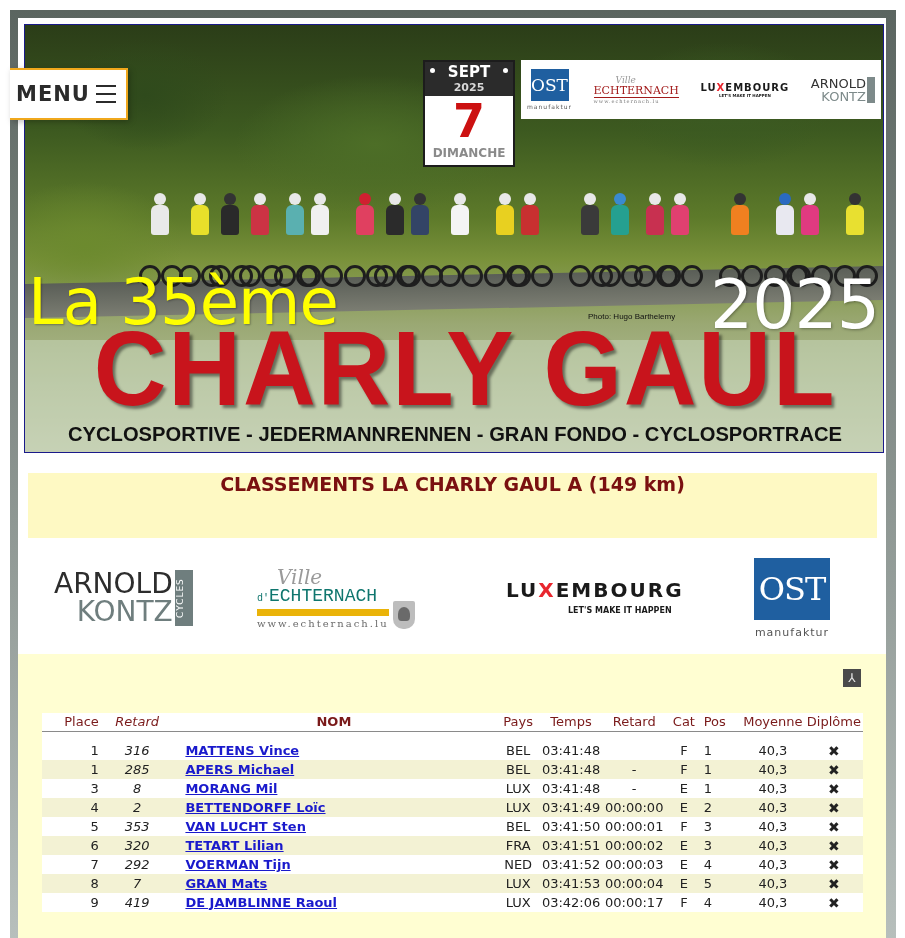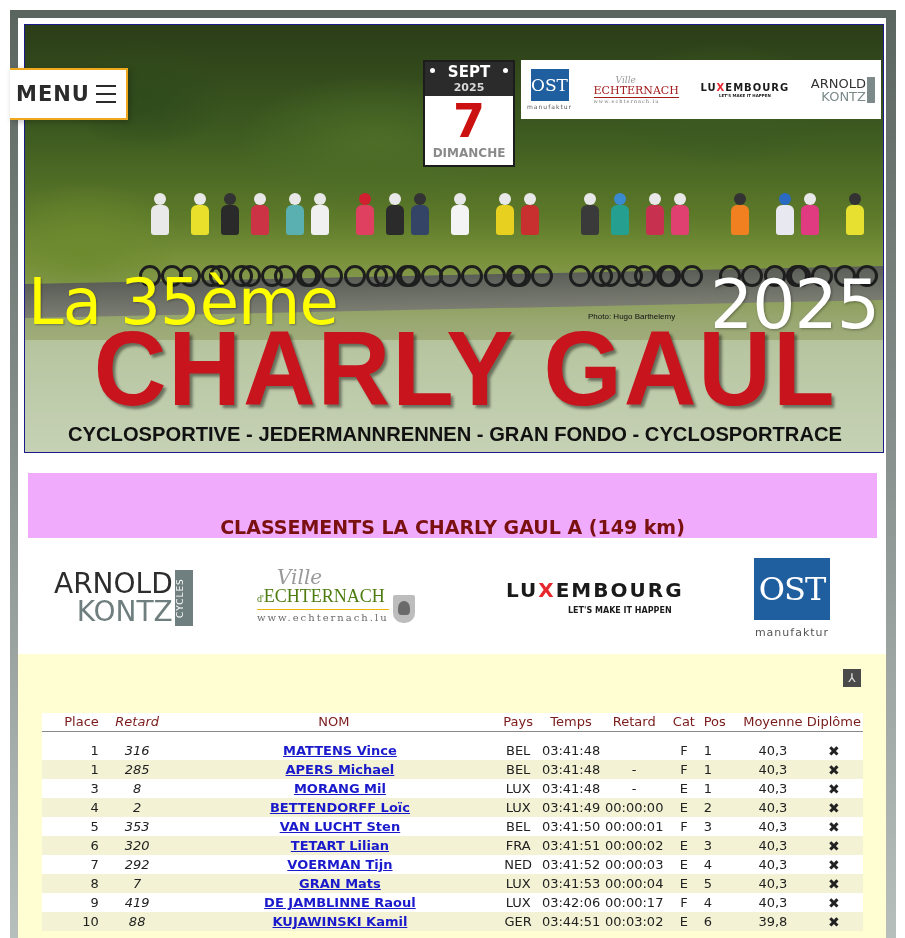--- a/index.html
+++ b/index.html
@@ -113,42 +113,42 @@
     .title-sub {
       position: absolute; left: 4px; top: 397px; width: 852px; text-align: center;
       font-family: "Liberation Sans", sans-serif; font-weight: bold; font-size: 21px;
       color: #111111; z-index: 3; letter-spacing: 0px;
       transform: scaleX(0.96);
     }
 
     
     .banner {
       position: absolute; left: 28px; top: 473px; width: 849px; height: 65px;
-      background: #f0abfc; display: flex; align-items: flex-end; justify-content: center;
+      background: #fef9c3; display: flex; align-items: flex-start; justify-content: center;
     }
     .banner-title {
       font-family: "DejaVu Sans", sans-serif; font-weight: bold; font-size: 19px; color: #7a1010;
     }
 
     
     .sponsors {
       position: absolute; left: 28px; top: 548px; width: 849px; height: 103px;
       display: flex; align-items: center;
     }
     .sp { position: absolute; }
     .ak-lg { left: 26px; top: 22px; display: flex; align-items: center; }
     .ak-lg .txt { font-family: "DejaVu Sans", sans-serif; font-size: 28px; line-height: 28px; text-align: right; }
     .ak-lg .txt .l1 { color: #2d2d2d; }
     .ak-lg .txt .l2 { color: #6f7e7e; }
     .ak-lg .bar { width: 18px; height: 56px; background: #6f7e7e; margin-left: 2px; color: #fff; font-size: 9px; writing-mode: vertical-rl; transform: rotate(180deg); text-align: center; letter-spacing: 1px; }
 
     .ech-lg { left: 229px; top: 20px; display: flex; align-items: flex-end; }
     .ech-lg .col { display: flex; flex-direction: column; }
     .ech-lg .villa { font-family: "DejaVu Serif", serif; font-style: italic; font-size: 20px; color: #9a9a9a; margin-left: 20px; line-height: 18px; }
-    .ech-lg .name { font-family: Liberation Serif, serif; font-size: 18px; color: #4d7c0f; line-height: 20px; border-bottom: 1px solid #eab308; }
+    .ech-lg .name { font-family: Liberation Mono, monospace; font-size: 18px; color: #0f766e; line-height: 20px; border-bottom: 7px solid #eab308; }
     .ech-lg .name small { font-size: 10px; }
     .ech-lg .url { font-family: "DejaVu Serif", serif; font-size: 10px; color: #6a6a6a; letter-spacing: 2px; margin-top: 2px; }
     .ech-lg .crest { width: 22px; height: 28px; margin-left: 4px; background: #bdbdbd; border-radius: 2px 2px 10px 10px; position: relative; }
     .ech-lg .crest:after { content: ""; position: absolute; left: 5px; top: 6px; width: 12px; height: 14px; background: #6a6a6a; border-radius: 50% 50% 30% 30%; }
 
     .lux-lg { left: 478px; top: 30px; display: flex; flex-direction: column; align-items: center; }
     .lux-lg .word { font-family: "DejaVu Sans", sans-serif; font-weight: bold; font-size: 20px; color: #1a1a1a; letter-spacing: 2px; }
     .lux-lg .tag { font-family: "DejaVu Sans", sans-serif; font-weight: bold; font-size: 8px; color: #1a1a1a; margin-left: 50px; margin-top: 4px; }
 
     .ost-lg { left: 726px; top: 10px; display: flex; flex-direction: column; align-items: center; }
@@ -169,28 +169,28 @@
     }
 
     table.res {
       position: absolute; left: 24px; top: 59px; width: 821px; border-collapse: collapse;
       font-family: "DejaVu Sans", sans-serif; font-size: 13px;
     }
     table.res th {
       font-weight: normal; color: #7a1a1a; height: 18px; background: #ffffff;
       border-bottom: 1px solid #8a8a8a; padding: 0 2px; white-space: nowrap; font-size: 13px;
     }
-    table.res th.nom { font-weight: normal; }
+    table.res th.nom { font-weight: bold; }
     table.res tr.spacer td { height: 10px; background: #ffffff; }
     table.res td { height: 19px; padding: 0 2px; color: #222; white-space: nowrap; }
     table.res tr.odd td { background: #ffffff; }
     table.res tr.even td { background: #f3f2d4; }
     .c-place { width: 60px; text-align: right; }
     .c-doss { width: 74px; text-align: center; font-style: italic; }
-    .c-nom { width: 332px; text-align: center; padding-left: 12px !important; }
+    .c-nom { width: 332px; text-align: left; padding-left: 12px !important; }
     .c-nom a { color: #1a1acc; font-weight: bold; text-decoration: underline; }
     .c-pays { width: 44px; text-align: center; }
     .c-temps { width: 60px; text-align: center; }
     .c-ret { width: 64px; text-align: center; }
     .c-cat { width: 36px; text-align: center; }
     .c-pos { width: 40px; text-align: left; }
     .c-moy { width: 64px; text-align: center; }
     .c-dip { width: 50px; text-align: center; font-weight: bold; font-size: 14px; color: #222; }
     th.c-nom { text-align: center; padding-left: 0 !important; }
   </style>
@@ -529,27 +529,15 @@
         <td class="c-doss">419</td>
         <td class="c-nom"><a>DE JAMBLINNE Raoul</a></td>
         <td class="c-pays">LUX</td>
         <td class="c-temps">03:42:06</td>
         <td class="c-ret">00:00:17</td>
         <td class="c-cat">F</td>
         <td class="c-pos">4</td>
         <td class="c-moy">40,3</td>
         <td class="c-dip">✖</td>
       </tr>
-      <tr class="even">
-        <td class="c-place">10</td>
-        <td class="c-doss">88</td>
-        <td class="c-nom"><a>KUJAWINSKI Kamil</a></td>
-        <td class="c-pays">GER</td>
-        <td class="c-temps">03:44:51</td>
-        <td class="c-ret">00:03:02</td>
-        <td class="c-cat">E</td>
-        <td class="c-pos">6</td>
-        <td class="c-moy">39,8</td>
-        <td class="c-dip">✖</td>
-      </tr>
     </tbody>
   </table>
 </div>
 
 </body></html>

